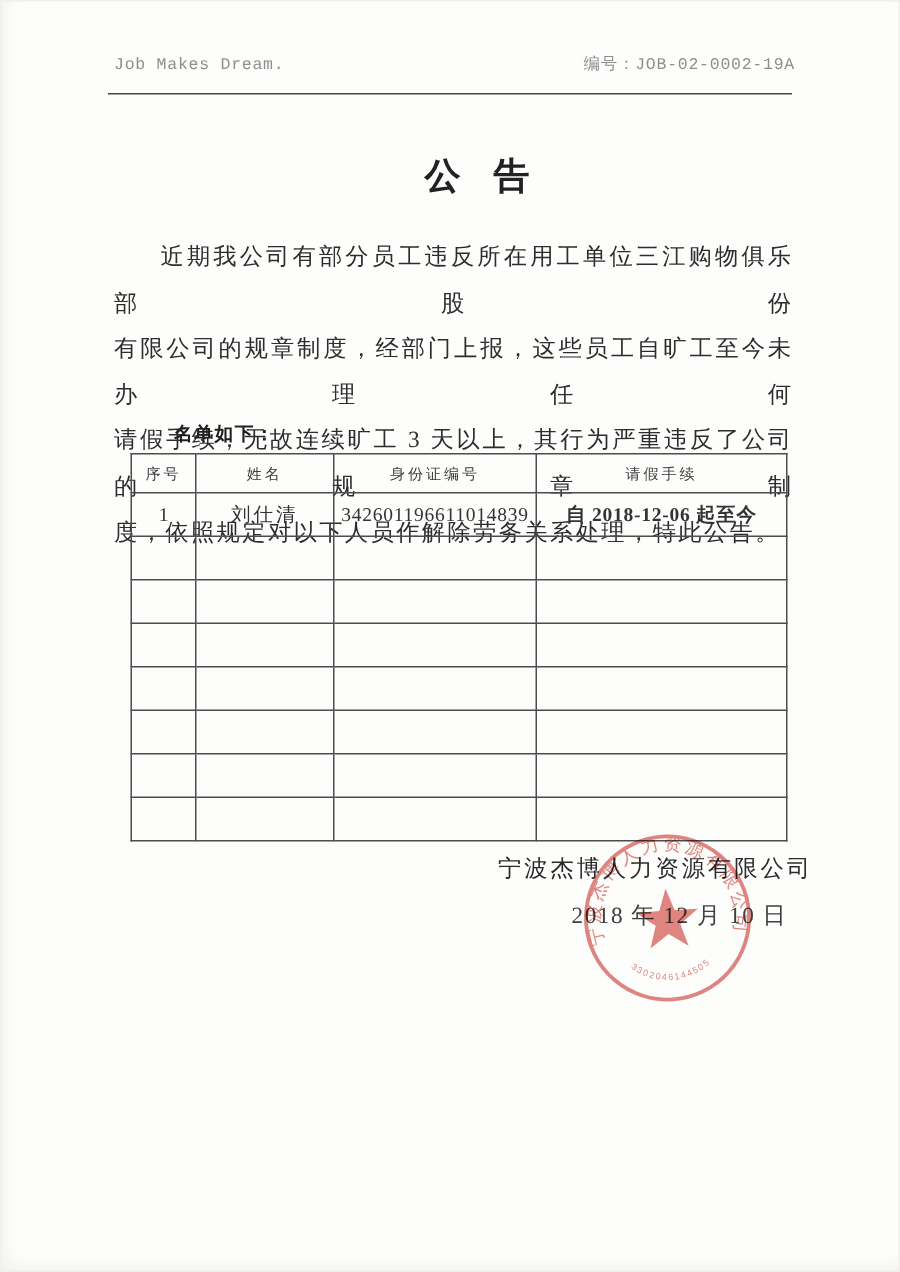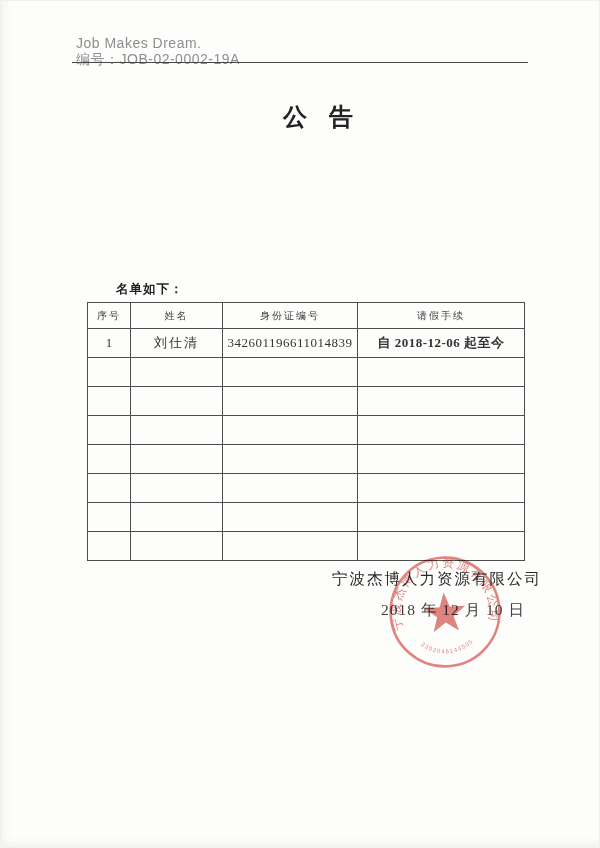--- a/index.html
+++ b/index.html
@@ -7,22 +7,22 @@
   .page {
     position:relative; width:600px; height:848px; margin:0 auto;
     background:#fdfdfc; overflow:hidden;
     font-family:"Liberation Serif","DejaVu Serif",serif;
     color:#2e2e2e;
     box-shadow: inset 0 0 0 1px #f0efee, inset 4px -4px 10px rgba(0,0,0,0.05);
   }
   .doc-header {
     position:absolute; top:35px; left:76px; right:70px;
     display:flex; justify-content:space-between; align-items:baseline;
-    font-family:Liberation Sans, sans-serif;
-    font-size:14px; color:#8e8e8e; letter-spacing:0.5px;flex-direction:column;
+    font-family:Liberation Mono, monospace;
+    font-size:11px; color:#8e8e8e; letter-spacing:0.5px;
   }
   .header-rule {
     position:absolute; top:62px; left:72px; right:72px;
     border:none; border-top:1.5px solid #474747;
   }
   .doc-title {
     position:absolute; top:101px; left:0; right:0;
     text-align:center; font-size:24px; font-weight:bold;
     letter-spacing:8px; color:#222;margin-left:44px;
   }
@@ -81,20 +81,26 @@
     <span>Job Makes Dream.</span>
     <span>
       <span>编号：</span><span>JOB-02-0002-19A</span>
     </span>
   </div>
 
   <hr class="header-rule">
 
   <div class="doc-title">公 告</div>
 
+  <div class="doc-body">
+    <div class="body-line justify indent">近期我公司有部分员工违反所在用工单位三江购物俱乐部股份</div>
+    <div class="body-line justify">有限公司的规章制度，经部门上报，这些员工自旷工至今未办理任何</div>
+    <div class="body-line justify">请假手续，无故连续旷工 3 天以上，其行为严重违反了公司的规章制</div>
+    <div class="body-line">度，依照规定对以下人员作解除劳务关系处理，特此公告。</div>
+  </div>
 
   <div class="list-label">名单如下：</div>
 
   <table class="roster">
     <colgroup>
       <col class="c-idx">
         <col class="c-name">
         <col class="c-id">
         <col class="c-time">
     </colgroup>

